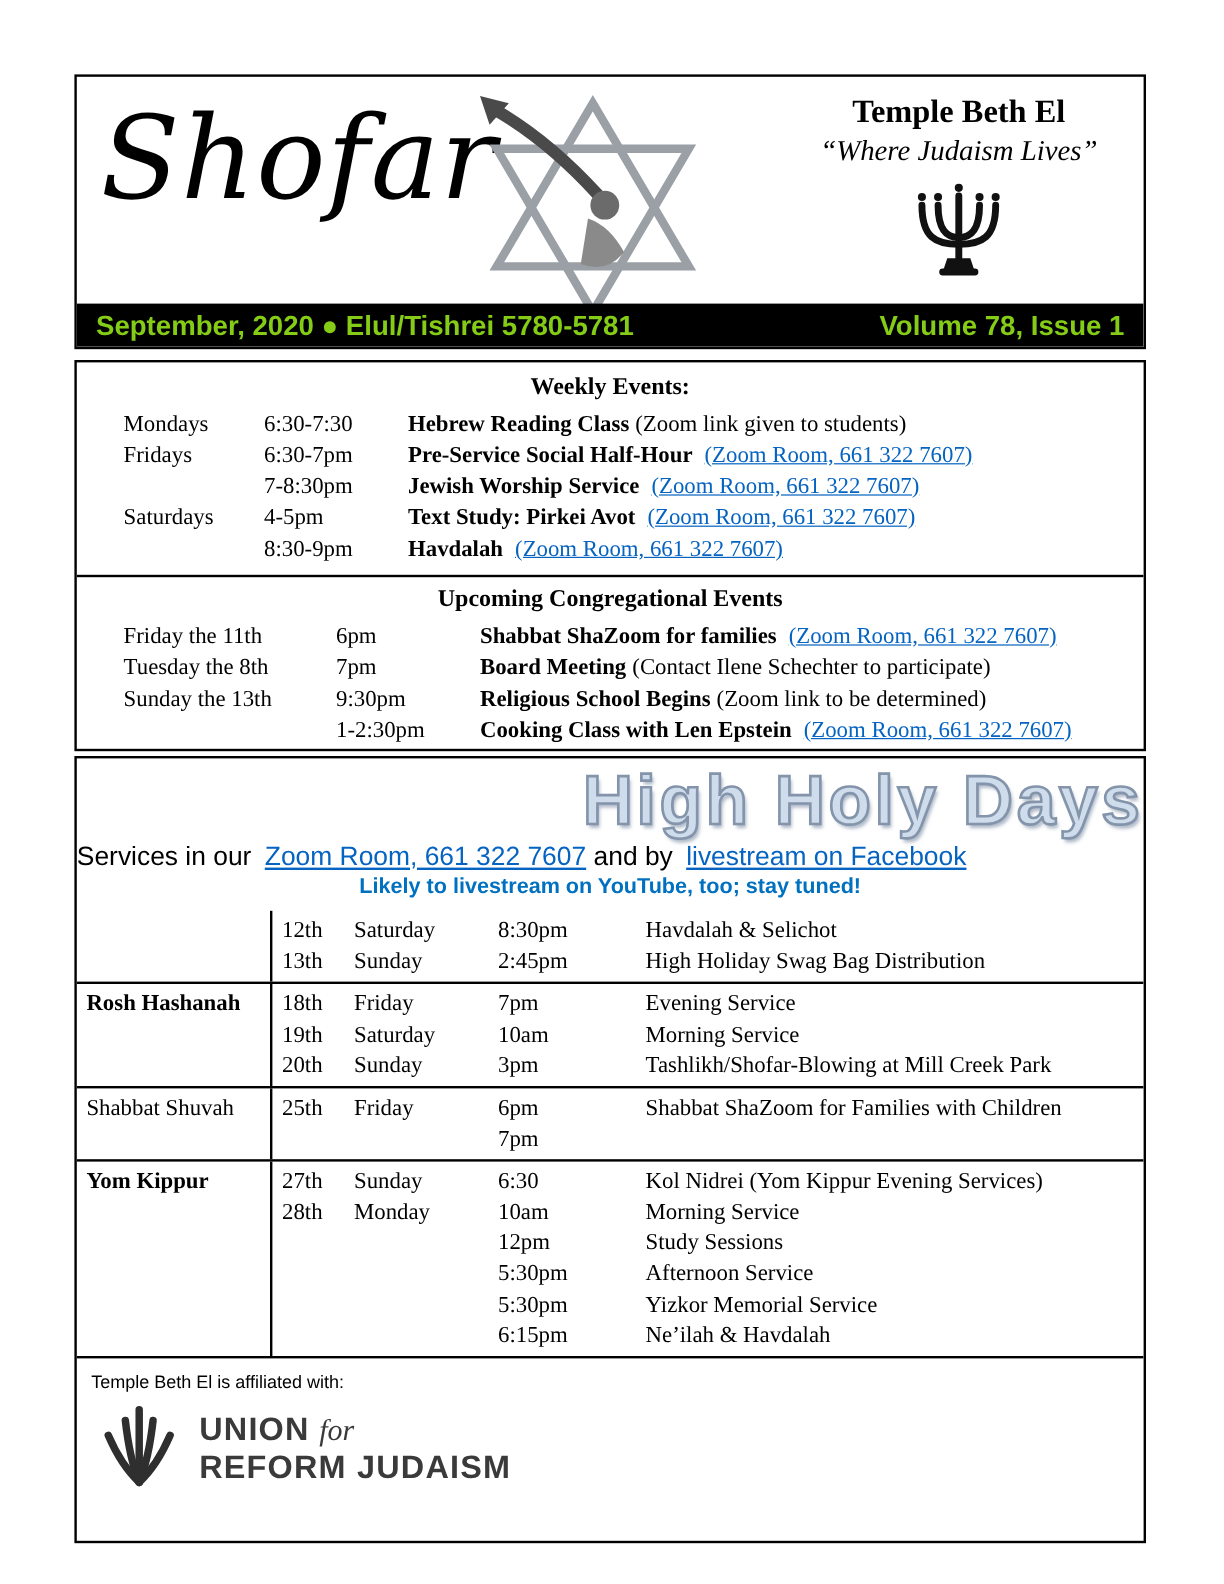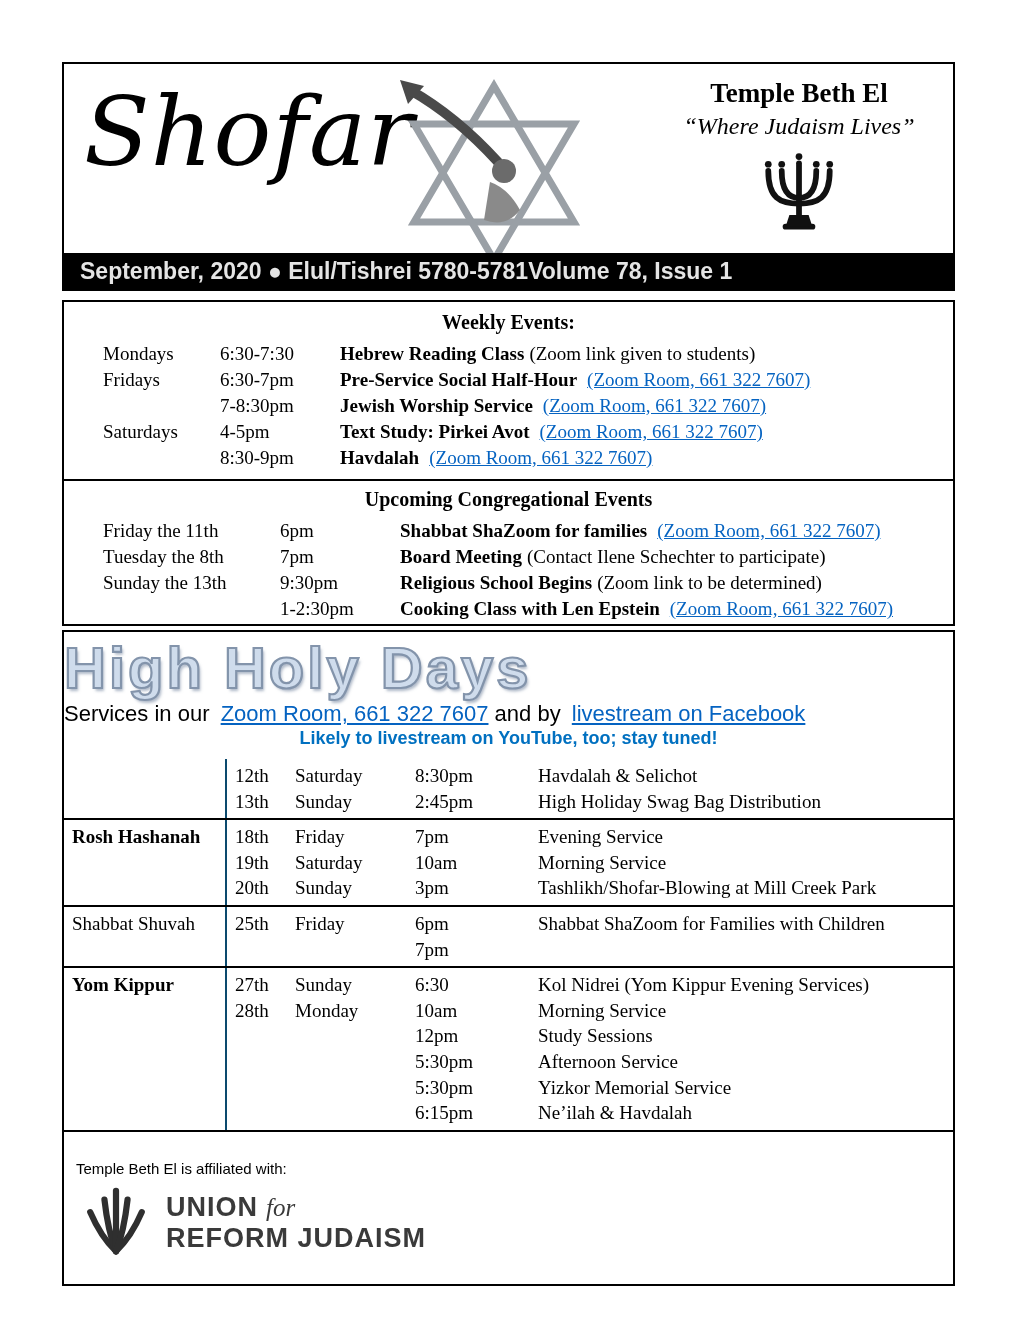--- a/index.html
+++ b/index.html
@@ -9,51 +9,51 @@
   .frame { position:absolute; left:62px; width:893px; border:2px solid #000; background:#fff; overflow:hidden; }
 
   
   .hdr { top:62px; height:229px; }
   .masthead { position:absolute; left:20px; top:18px; font-family:"DejaVu Serif",serif; font-style:italic; font-size:96px; line-height:1.05; letter-spacing:1px; }
   .star-wrap { position:absolute; left:330px; top:10px; }
   .org-block { position:absolute; right:14px; top:14px; width:280px; text-align:center; }
   .org-name { font-weight:bold; font-size:27px; }
   .tagline { font-style:italic; font-size:24px; margin-top:4px; }
   .menorah-wrap { margin-top:6px; }
-  .issue-bar { position:absolute; left:0; right:0; bottom:0; height:36px; background:#000; color:#e5e5e5;
+  .issue-bar { position:absolute; left:0; right:0; bottom:0; height:36px; background:#000; color:#84cc16;
     font-family:"Liberation Sans",sans-serif; font-weight:bold; font-size:23px;
-    display:flex; justify-content:flex-start; align-items:center; padding:0 16px; }
+    display:flex; justify-content:space-between; align-items:center; padding:0 16px; }
 
   
   .events { top:300px; height:326px; padding-top:8px; }
   .sec-title { text-align:center; font-weight:bold; font-size:20px; line-height:24px; }
   .wk-rows { margin-top:7px;margin-left:31px; }
   .wrow { display:grid; grid-template-columns:117px 120px 1fr; padding-left:8px; font-size:19px; line-height:26px; }
   .urow { display:grid; grid-template-columns:177px 120px 1fr; padding-left:8px; font-size:19px; line-height:26px; }
   .divider { border:none; border-top:2px solid #000; margin:8px 0 6px 0; }
   .zlink { color:#0563c1; text-decoration:underline; cursor:pointer; margin-left:5px; }
   .note { margin-left:5px; }
   .ev-name { font-weight:bold; }
 
   
   .hhd { top:630px; height:656px; padding-top:2px; }
-  .hhd-title { text-align:left; font-family:"Liberation Sans",sans-serif; font-weight:bold; font-size:58px; line-height:68px; letter-spacing:3px;
+  .hhd-title { text-align:right; font-family:"Liberation Sans",sans-serif; font-weight:bold; font-size:58px; line-height:68px; letter-spacing:3px;
     color:#cfdcec; -webkit-text-stroke:2.2px #8394ab; text-shadow:2px 3px 3px rgba(110,128,155,.55); }
   .hhd-intro { text-align:left; font-family:"Liberation Sans",sans-serif; font-size:22px; line-height:24px; }
   .hhd-note { text-align:center; font-family:"Liberation Sans",sans-serif; font-weight:bold; font-size:18px; line-height:24px; color:#0070c0; }
   .hhd-table { margin-top:9px; border-bottom:2px solid #000; }
   .hgroup { display:flex; }
   .hgroup + .hgroup { border-top:2px solid #000; }
-  .hlabel { width:163px; border-right:2px solid #0c4a6e; padding:4px 4px 4px 8px; font-size:19px; line-height:25.6px; }
+  .hlabel { width:163px; border-right:2px solid #000000; padding:4px 4px 4px 8px; font-size:19px; line-height:25.6px; }
   .hlabel.bold { font-weight:bold; }
   .hrows { flex:1; padding:4px 0; }
   .hrow { display:grid; grid-template-columns:60px 120px 123px 1fr; padding-left:8px; font-size:19px; line-height:25.6px; }
 
   
-  .footer { margin-top:28px; padding-left:12px; }
+  .footer { margin-top:12px; padding-left:12px; }
   .affil { font-family:"Liberation Sans",sans-serif; font-size:15px; }
   .urj { display:flex; align-items:center; margin-top:8px; }
   .urj-text { margin-left:10px; color:#3a3a3a; font-family:"Liberation Sans",sans-serif; }
   .urj-l1 { font-size:27px; font-weight:bold; letter-spacing:1px; line-height:30px; }
   .urj-for { font-family:"Liberation Serif",serif; font-style:italic; font-weight:normal; font-size:25px; margin-left:8px; letter-spacing:0; }
   .urj-l2 { font-size:27px; font-weight:bold; letter-spacing:1px; line-height:30px; }
 </style>
 </head>
 <body>
 

